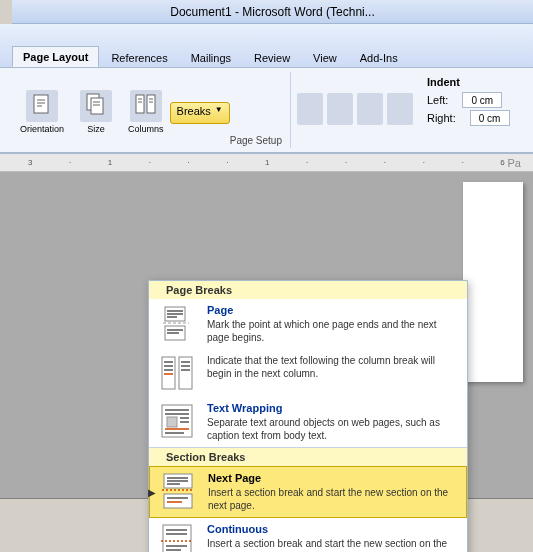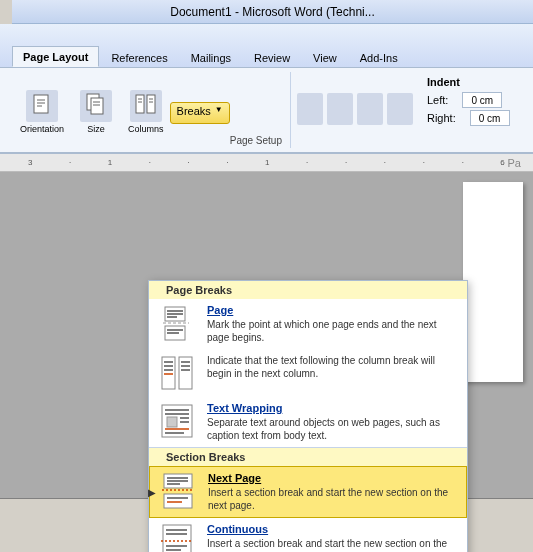--- a/index.html
+++ b/index.html
@@ -200,21 +200,20 @@
       position: relative;
     }
 
     .menu-item-text {
       flex: 1;
     }
     .menu-item-title {
       font-size: 11px;
       font-weight: bold;
       color: #003399;
-      text-decoration: underline;
       margin-bottom: 2px;
     }
     .menu-item.selected .menu-item-title {
       color: #000;
     }
     .menu-item-desc {
       font-size: 10px;
       color: #333;
       line-height: 1.3;
     }

